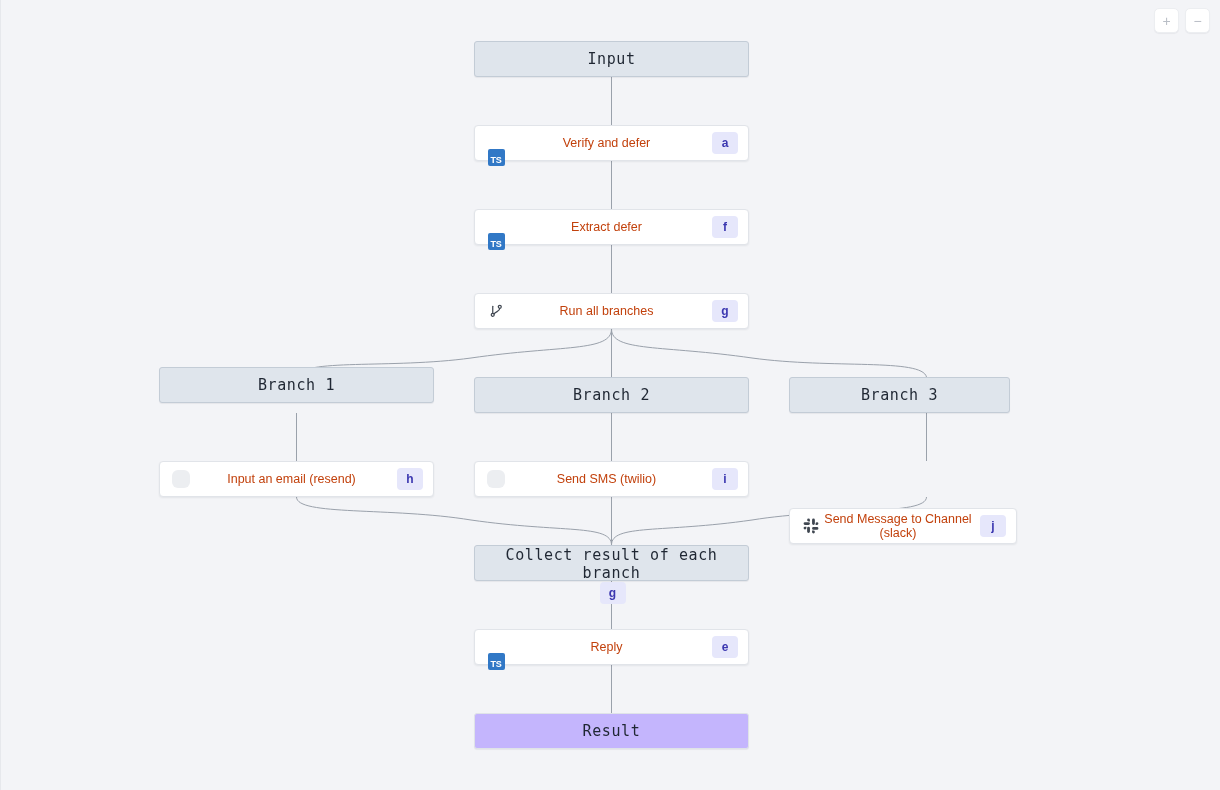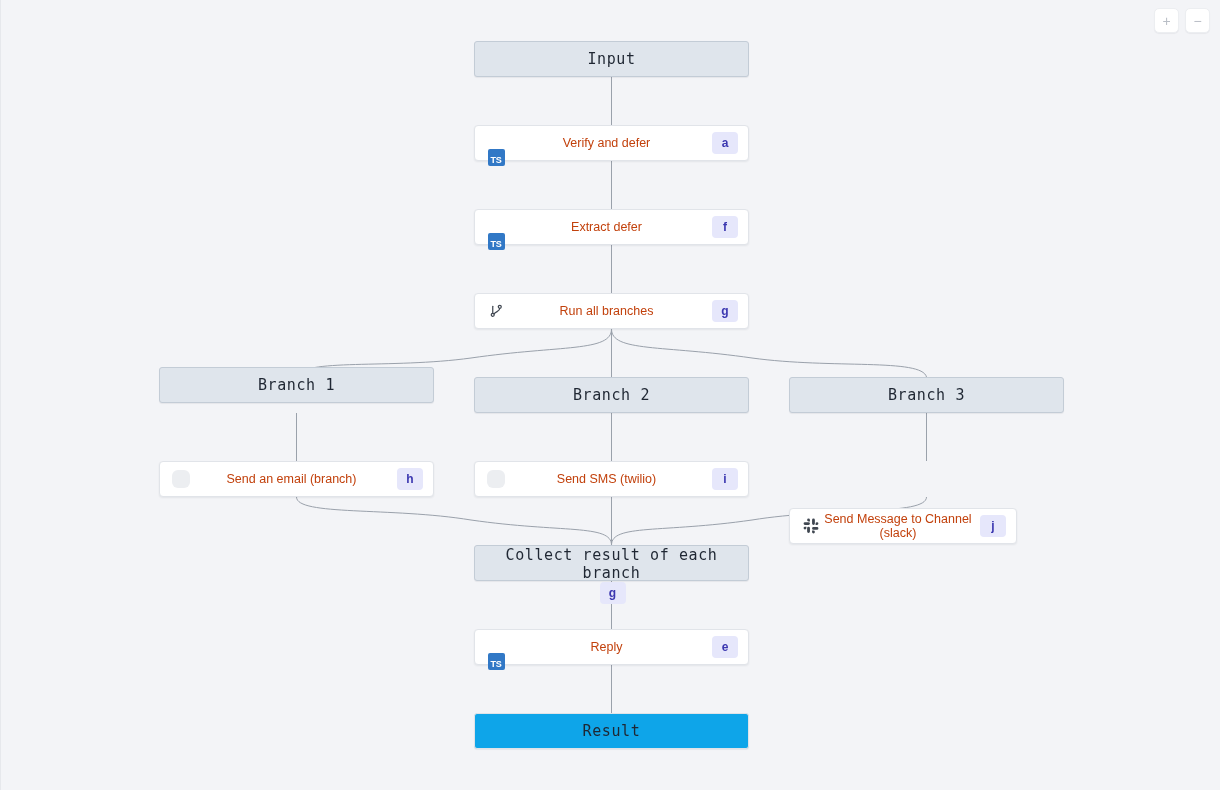--- a/index.html
+++ b/index.html
@@ -44,21 +44,21 @@
   
   .node.mono .label {
     flex: 1;
     text-align: center;
     font-family: "DejaVu Sans Mono", "Liberation Mono", monospace;
     font-size: 15px;
     letter-spacing: .6px;
     color: #1f2733;
   }
   .node.white {
-    background: #0ea5e9;
+    background: #c4b5fd;
     border: 1px solid #dfe3e8;
   }
 
   
   .node.card {
     background: #ffffff;
     border: 1px solid #e1e4e9;
     border-radius: 4px;
     box-shadow: 0 1px 2px rgba(16,24,40,.07);
     padding: 0 10px;
@@ -214,29 +214,29 @@
   </div>
 
   <div class="node mono" style="left:158px;top:367px;width:275px;">
     <span class="label">Branch 1</span>
   </div>
 
   <div class="node mono" style="left:473px;top:377px;width:275px;">
     <span class="label">Branch 2</span>
   </div>
 
-  <div class="node mono" style="left:788px;top:377px;width:275px;">
+  <div class="node mono" style="left:788px;top:377px;width:221px;">
     <span class="label">Branch 3</span>
   </div>
 
   <div class="node card" style="left:158px;top:461px;width:275px;">
     <span class="icon-slot">
         <span class="blob-icon"></span>
       </span>
-    <span class="label">Send an email (branch)</span>
+    <span class="label">Input an email (resend)</span>
     <span class="badge">h</span>
   </div>
 
   <div class="node card" style="left:473px;top:461px;width:275px;">
     <span class="icon-slot">
         <span class="blob-icon"></span>
       </span>
     <span class="label">Send SMS (twilio)</span>
     <span class="badge">i</span>
   </div>

